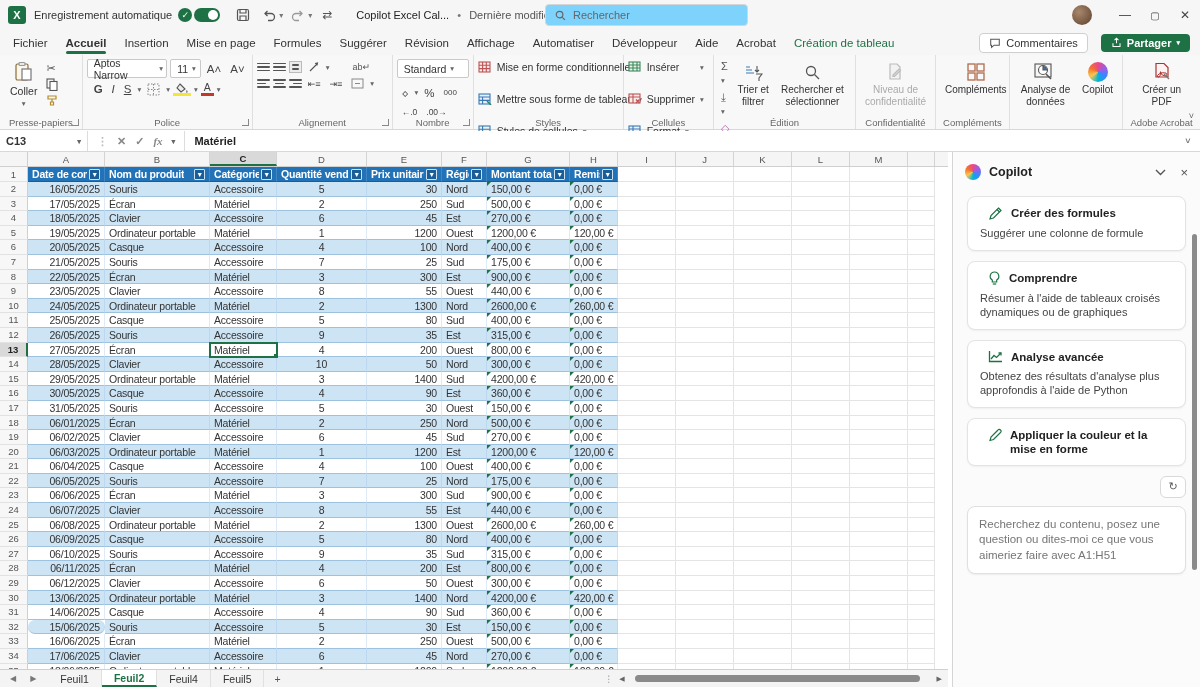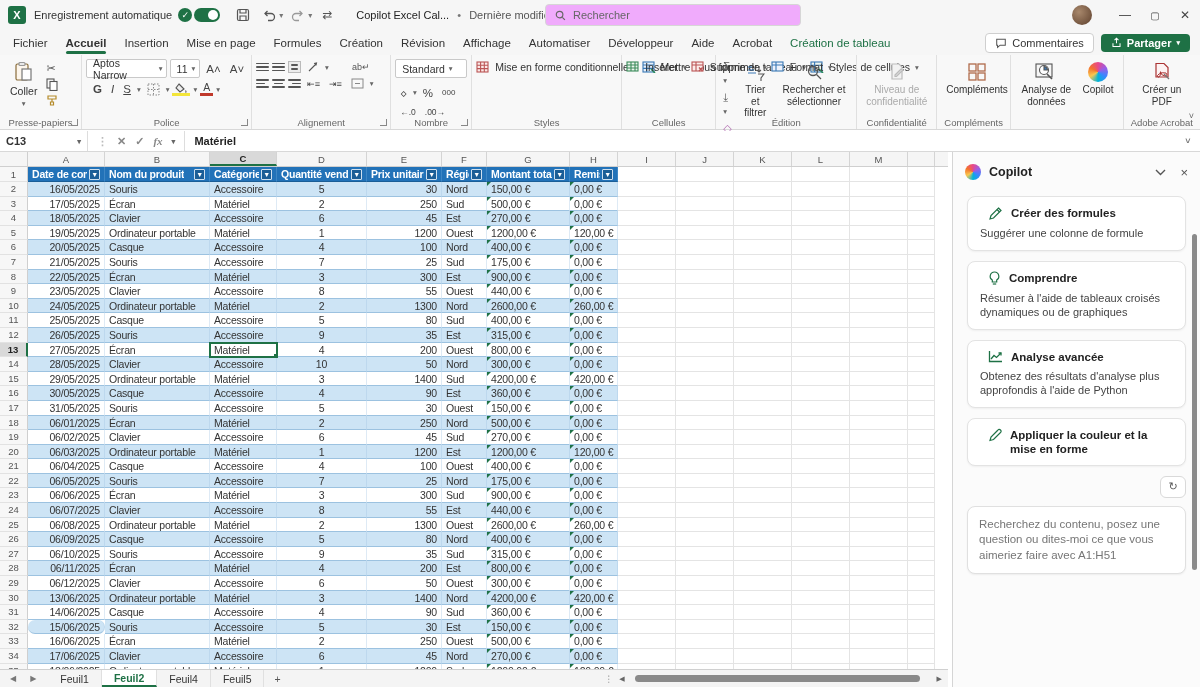--- a/index.html
+++ b/index.html
@@ -11,50 +11,50 @@
   .xl-logo { width:18px; height:18px; margin:0 8px 0 8px; background:#1E7145; border-radius:3px; color:#fff; font-size:11px; font-weight:bold; display:flex; align-items:center; justify-content:center; }
   .autosave-label { font-size:11px; color:#333; margin-right:6px; }
   .check-circle { width:14px; height:14px; border-radius:50%; background:#1E7145; color:#fff; font-size:9px; display:flex; align-items:center; justify-content:center; margin-right:2px; }
   .toggle { width:26px; height:14px; border-radius:7px; background:#1E7145; position:relative; margin-right:10px; }
   .toggle::after { content:""; position:absolute; right:2px; top:2px; width:10px; height:10px; border-radius:50%; background:#fff; }
   .qat-btn { width:22px; height:20px; display:flex; align-items:center; justify-content:center; color:#555; font-size:12px; margin:0 2px; }
   .qat-dd { font-size:8px; color:#777; margin-left:-3px; margin-right:2px; }
   .doc-title { font-size:11px; color:#222; margin-left:16px; white-space:nowrap; }
   .doc-title .sep { color:#777; margin:0 5px; }
   .doc-title .mod { color:#555; }
-  .search-pill { position:absolute; left:545px; top:4px; width:256px; height:22px; background:#f0abfc; border:1px solid #d6d6d6; border-radius:4px; display:flex; align-items:center; padding-left:9px; color:#666; font-size:11px; gap:7px; }
+  .search-pill { position:absolute; left:545px; top:4px; width:203px; height:22px; background:#7dd3fc; border:1px solid #d6d6d6; border-radius:4px; display:flex; align-items:center; padding-left:9px; color:#666; font-size:11px; gap:7px; }
   .tb-right { position:absolute; right:0; top:0; height:30px; display:flex; align-items:center; }
   .avatar { width:20px; height:20px; border-radius:50%; background:radial-gradient(circle at 35% 35%, #a8886c, #5d3f2c); margin-right:18px; }
   .winbtn { width:30px; height:30px; display:flex; align-items:center; justify-content:center; color:#444; font-size:12px; }
   .maxi { font-size:10px; }
 
   
   .tabrow { position:absolute; left:0; top:30px; width:1200px; height:25px; background:#f6f6f6; display:flex; align-items:center; }
   .rtab { font-size:11.5px; color:#333; padding:4px 9px; position:relative; white-space:nowrap; }
   .rtab.active { font-weight:bold; }
   .rtab.active::after { content:""; position:absolute; left:9px; right:9px; bottom:-1px; height:2.5px; background:#1E7145; border-radius:2px; }
   .rtab.contextual { color:#1E7145; }
-  .tabrow-right { margin-left:auto; display:flex; align-items:center; gap:7px; padding-right:10px; }
+  .tabrow-right { margin-left:auto; display:flex; align-items:center; gap:13px; padding-right:10px; }
   .comments-btn { display:flex; align-items:center; gap:5px; font-size:11px; color:#333; background:#fff; border:1px solid #cfcfcf; border-radius:4px; padding:3px 9px; }
   .share-btn { display:flex; align-items:center; gap:5px; font-size:11px; color:#fff; background:#1E7145; border-radius:4px; padding:3px 10px; font-weight:bold; }
 
   
   .ribbon { position:absolute; left:0; top:55px; width:1200px; height:75px; background:#f8f8f8; border-bottom:1px solid #d8d8d8; display:flex; }
   .rgroup { position:relative; height:74px; border-right:1px solid #e0e0e0; padding:4px 4px 14px 4px; display:flex; align-items:flex-start; }
   .glabel { position:absolute; bottom:1px; left:0; right:0; text-align:center; font-size:9.5px; color:#666; white-space:nowrap; }
   .launcher { position:absolute; bottom:3px; right:3px; width:7px; height:7px; border-right:1.4px solid #888; border-bottom:1.4px solid #888; }
   .bigbtn { display:flex; flex-direction:column; align-items:center; font-size:10.5px; color:#333; padding:2px 6px; gap:2px; }
   .bigbtn .bicon { font-size:17px; line-height:20px; }
   .ddc { font-size:7.5px; color:#666; }
   .minicol { display:flex; flex-direction:column; justify-content:flex-start; gap:3px; padding-top:3px; }
   .sicon { font-size:11px; color:#555; line-height:13px; padding:0 3px; }
   .fontbox { display:flex; align-items:center; border:1px solid #c9c9c9; background:#fff; border-radius:2px; font-size:10.5px; height:19px; padding:0 3px 0 6px; color:#333; gap:4px; }
   .fontrow { display:flex; gap:3px; align-items:center; }
   .fmt-letter { font-size:11.5px; padding:0 3px; color:#444; }
-  .stack3 { display:flex; flex-direction:row; gap:4px; padding-top:2px; }
+  .stack3 { display:flex; flex-direction:column; gap:20px; padding-top:2px; }
   .stline { display:flex; align-items:center; gap:5px; font-size:10.5px; color:#333; white-space:nowrap; }
   .stline .ic { width:14px; height:12px; display:inline-block; }
   .alignbars { display:inline-flex; flex-direction:column; gap:2px; width:13px; }
   .alignbars i { height:1.6px; background:#555; border-radius:1px; }
   .align-l i:nth-child(2){width:70%} .align-c i:nth-child(2){width:70%;margin:0 auto} .align-r i:nth-child(2){width:70%;margin-left:auto}
   .grayed { color:#aaa !important; }
   .two-line-btn { display:flex; flex-direction:column; align-items:center; font-size:10px; line-height:11.5px; color:#333; padding:1px 5px; text-align:center; gap:2px; }
   .collapse-chev { position:absolute; right:6px; bottom:8px; font-size:9px; color:#666; }
 
   
@@ -174,21 +174,21 @@
     </div>
   </div>
 
   <div class="tabrow">
     <div id="ribbon-tabs" style="display:flex;align-items:center;padding-left:4px;">
         <div class="rtab">Fichier</div>
         <div class="rtab active">Accueil</div>
         <div class="rtab">Insertion</div>
         <div class="rtab">Mise en page</div>
         <div class="rtab">Formules</div>
-        <div class="rtab">Création</div>
+        <div class="rtab">Suggérer</div>
         <div class="rtab">Révision</div>
         <div class="rtab">Affichage</div>
         <div class="rtab">Automatiser</div>
         <div class="rtab">Développeur</div>
         <div class="rtab">Aide</div>
         <div class="rtab">Acrobat</div>
         <div class="rtab contextual">Création de tableau</div>
       </div>
     <div class="tabrow-right">
       <div class="comments-btn">

